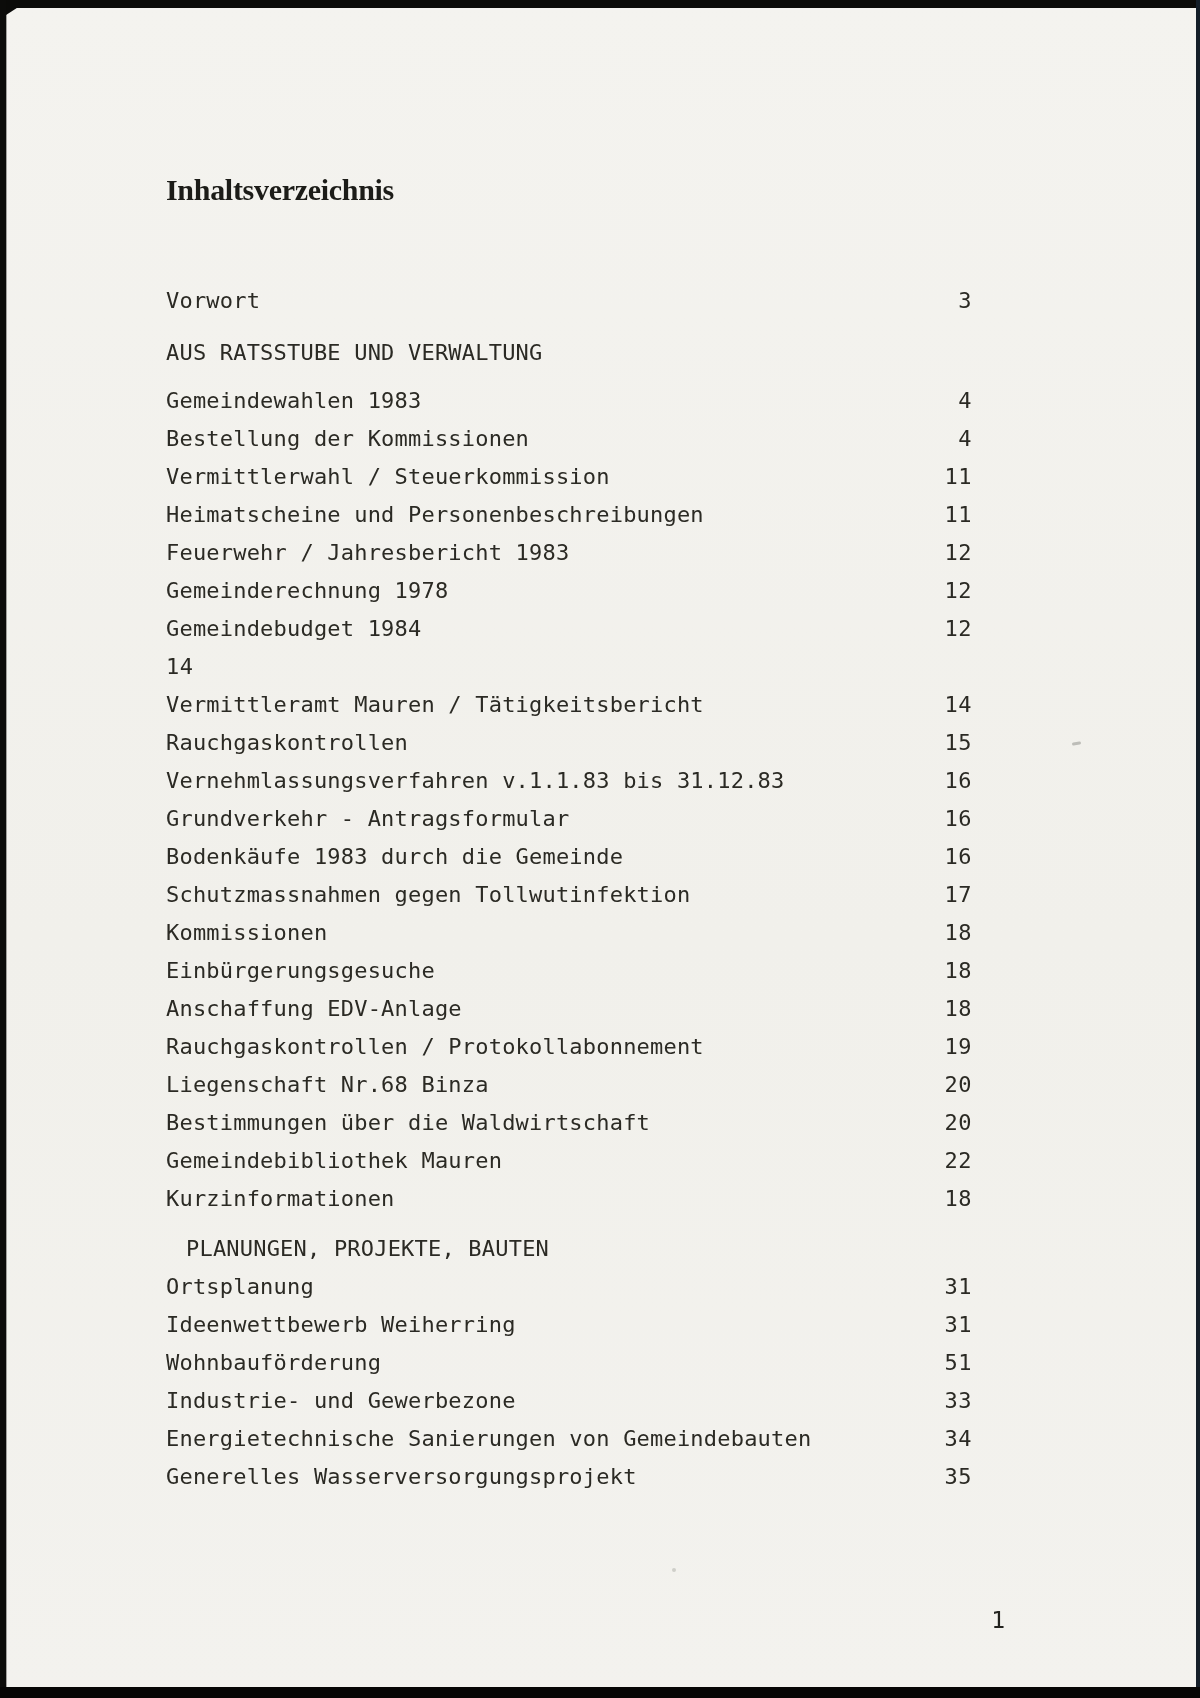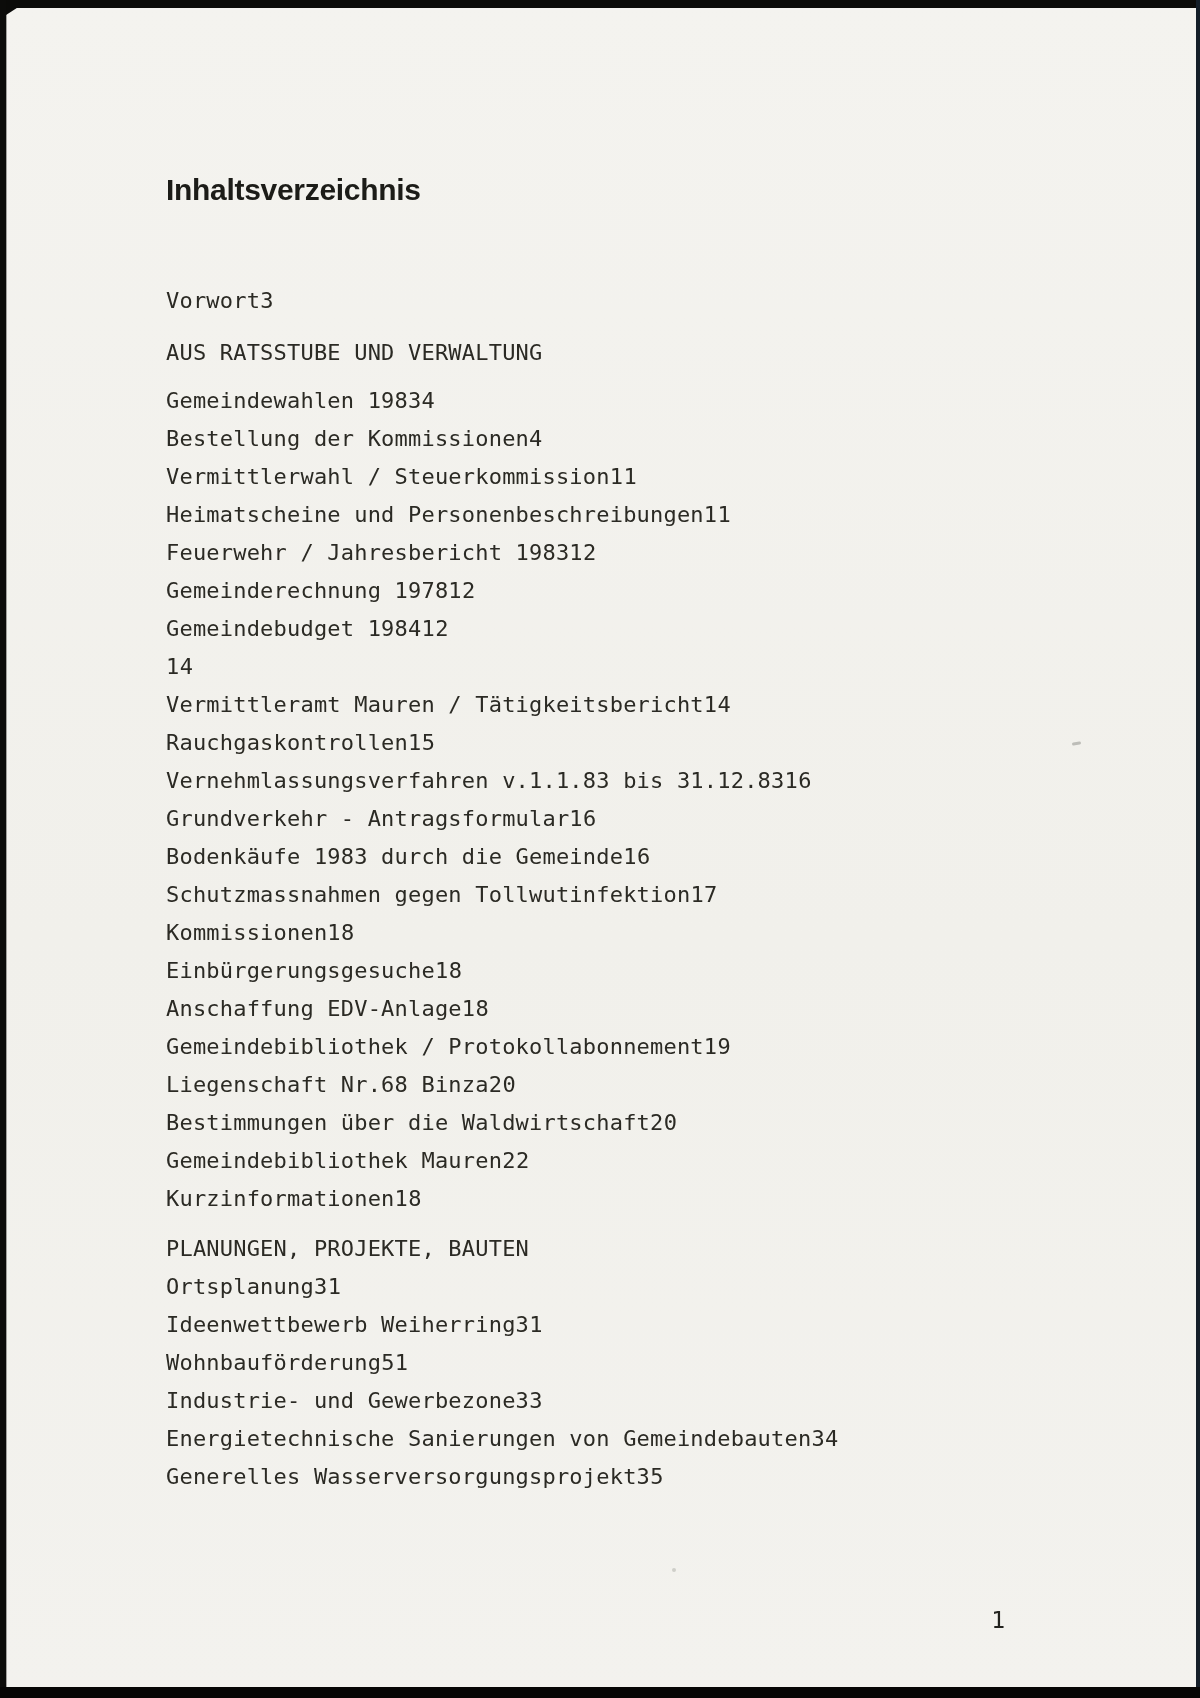--- a/index.html
+++ b/index.html
@@ -16,35 +16,35 @@
   .edge.top    { left:12px; right:0; top:0; height:8px; background:#0b0b09; }
   .edge.corner { left:0; top:0; width:18px; height:16px; background:#0b0b09;
                  clip-path:polygon(0 0,100% 0,100% 45%,25% 100%,0 100%); }
   .edge.left   { left:0; top:0; width:6px; height:100%; background:#0c0c0a;
                  box-shadow:1px 0 0 rgba(12,12,10,.35); }
   .edge.right  { right:0; top:0; width:4px; height:100%; background:#141e28; }
   .edge.bottom { left:0; right:0; bottom:0; height:11px; background:#060605; }
 
   .title {
     position:absolute; left:166px; top:153px;
-    font-family:Liberation Sans, sans-serif;
+    font-family:Liberation Serif, serif;
     font-weight:bold; font-size:30px; letter-spacing:-0.3px;
     color:#1c1c18;
   }
 
   .toc { position:absolute; left:166px; top:281px; width:806px; }
   .row {
     height:38px;
-    display:flex; justify-content:flex-start; align-items:center;
+    display:flex; justify-content:space-between; align-items:center;
     font-size:22px; color:#2b2a24;
   }
   .row .label { white-space:pre; letter-spacing:0.2px; }
   .row .pagenum { letter-spacing:0.5px; }
   .row.heading { margin-top:14px; margin-bottom:10px; }
-  .row.heading ~ .row.heading { margin-top:12px; margin-bottom:0; }
+  .row.heading ~ .row.heading { margin-top:12px; margin-bottom:0;margin-left:20px; }
 
   .folio {
     position:absolute; left:975px; top:1607px; width:30px;
     text-align:right; font-size:23px; color:#22221e;
   }
 
   
   .speck-a { position:absolute; left:1072px; top:742px; width:9px; height:3px;
              background:#bdbdb8; transform:rotate(-8deg); border-radius:2px; }
   .speck-b { position:absolute; left:672px; top:1568px; width:4px; height:4px;
@@ -152,21 +152,21 @@
     <span class="label">Einbürgerungsgesuche</span>
     <span class="pagenum">18</span>
   </div>
 
   <div class="row entry">
     <span class="label">Anschaffung EDV-Anlage</span>
     <span class="pagenum">18</span>
   </div>
 
   <div class="row entry">
-    <span class="label">Gemeindebibliothek / Protokollabonnement</span>
+    <span class="label">Rauchgaskontrollen / Protokollabonnement</span>
     <span class="pagenum">19</span>
   </div>
 
   <div class="row entry">
     <span class="label">Liegenschaft Nr.68 Binza</span>
     <span class="pagenum">20</span>
   </div>
 
   <div class="row entry">
     <span class="label">Bestimmungen über die Waldwirtschaft</span>

